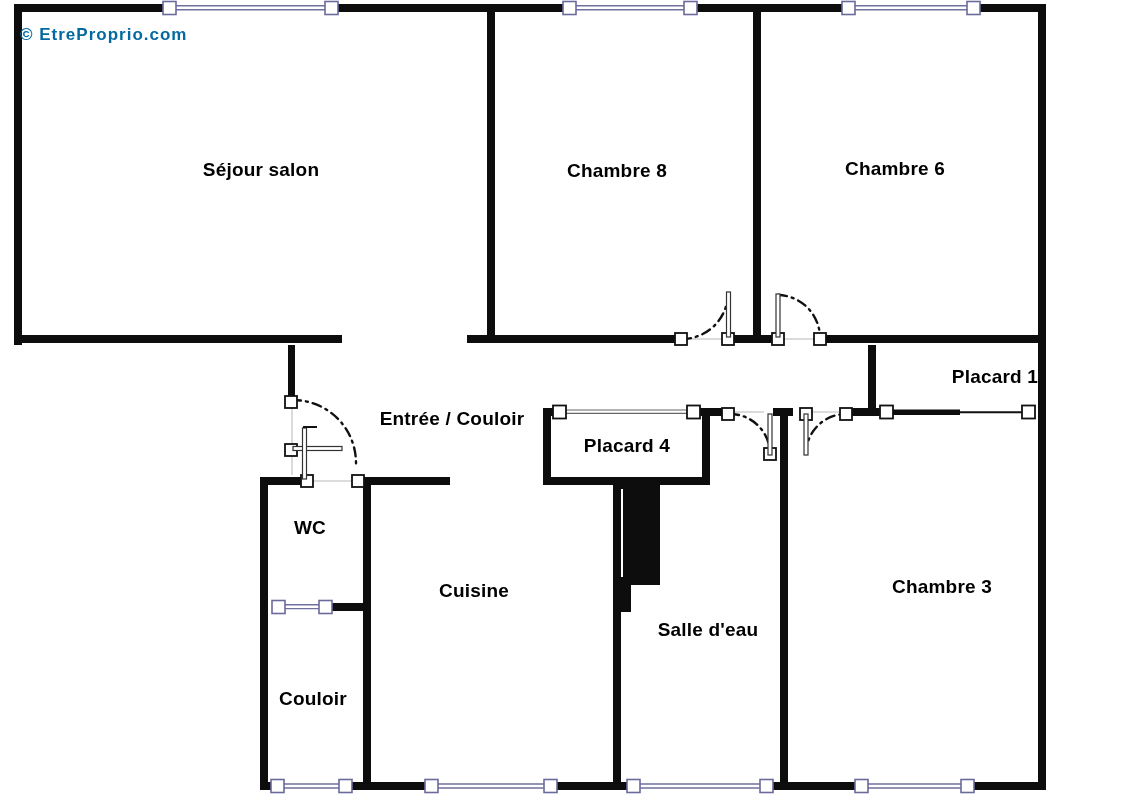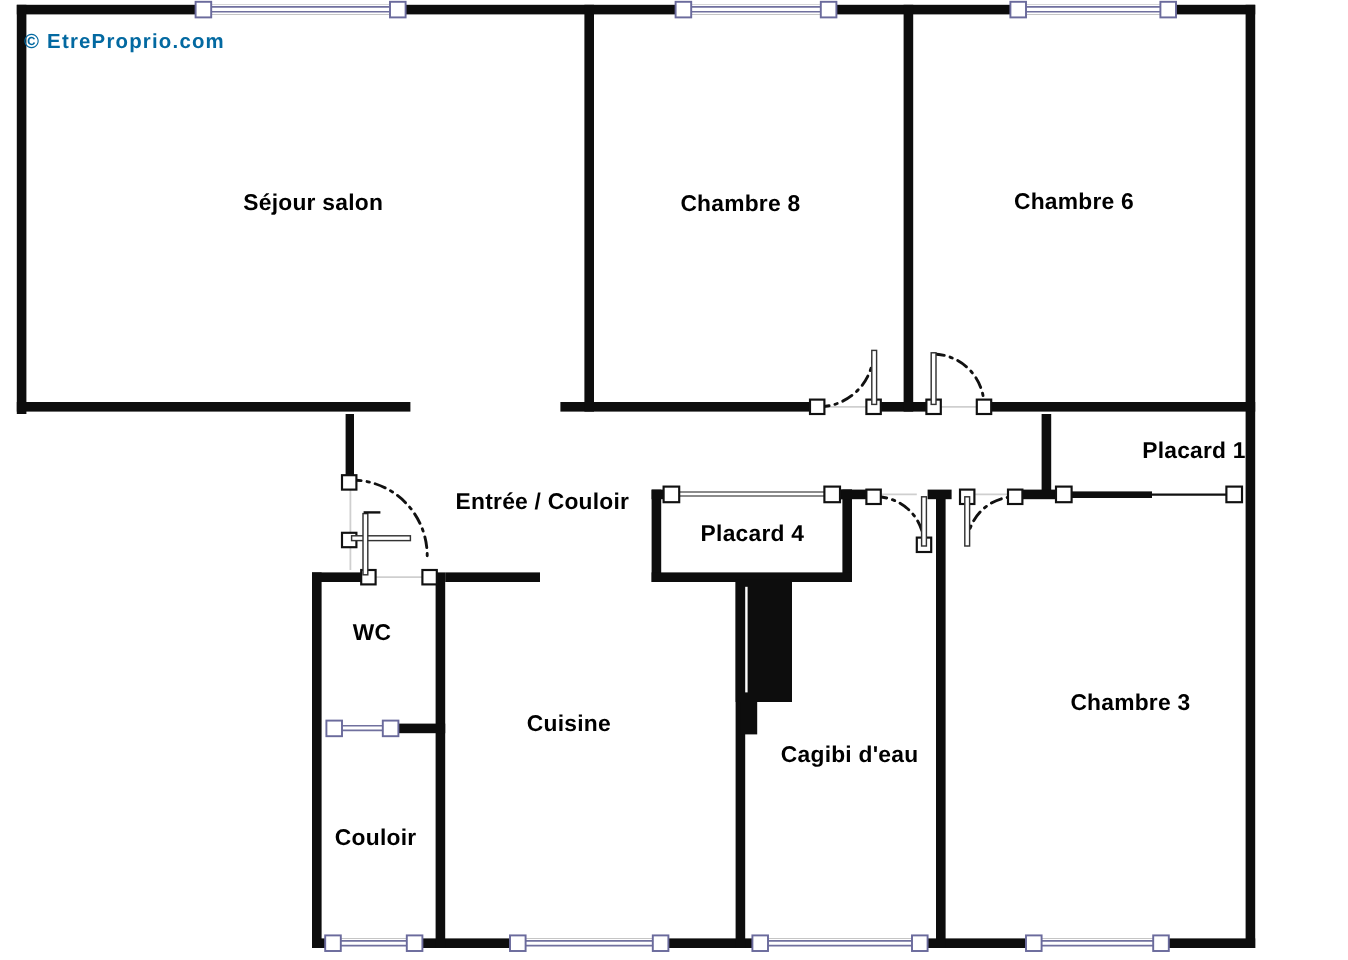--- a/index.html
+++ b/index.html
@@ -169,19 +169,19 @@
     </g>
   </svg>
 
   <div class="room-label" style="left:261px;top:170px">Séjour salon</div>
   <div class="room-label" style="left:617px;top:171px">Chambre 8</div>
   <div class="room-label" style="left:895px;top:169px">Chambre 6</div>
   <div class="room-label" style="left:452px;top:419px">Entrée / Couloir</div>
   <div class="room-label" style="left:995px;top:377px">Placard 1</div>
   <div class="room-label" style="left:627px;top:446px">Placard 4</div>
   <div class="room-label" style="left:310px;top:528px">WC</div>
-  <div class="room-label" style="left:474px;top:604px">Cuisine</div>
+  <div class="room-label" style="left:474px;top:591px">Cuisine</div>
   <div class="room-label" style="left:313px;top:699px">Couloir</div>
-  <div class="room-label" style="left:708px;top:630px">Cagibi d'eau</div>
+  <div class="room-label" style="left:708px;top:630px">Salle d'eau</div>
   <div class="room-label" style="left:942px;top:587px">Chambre 3</div>
 
   <div class="watermark">© EtreProprio.com</div>
 </div>
 
 </body></html>

